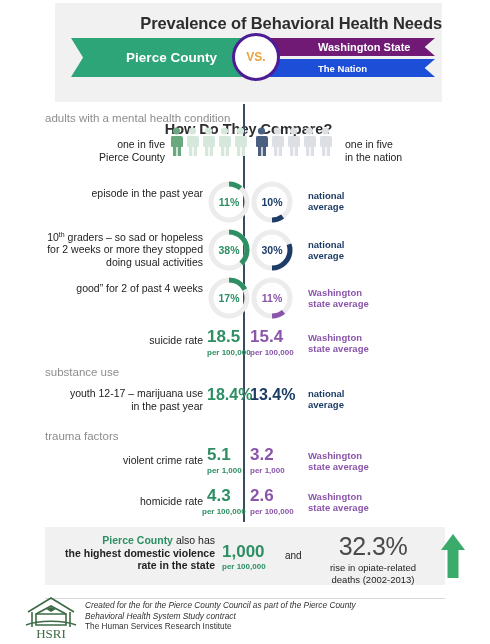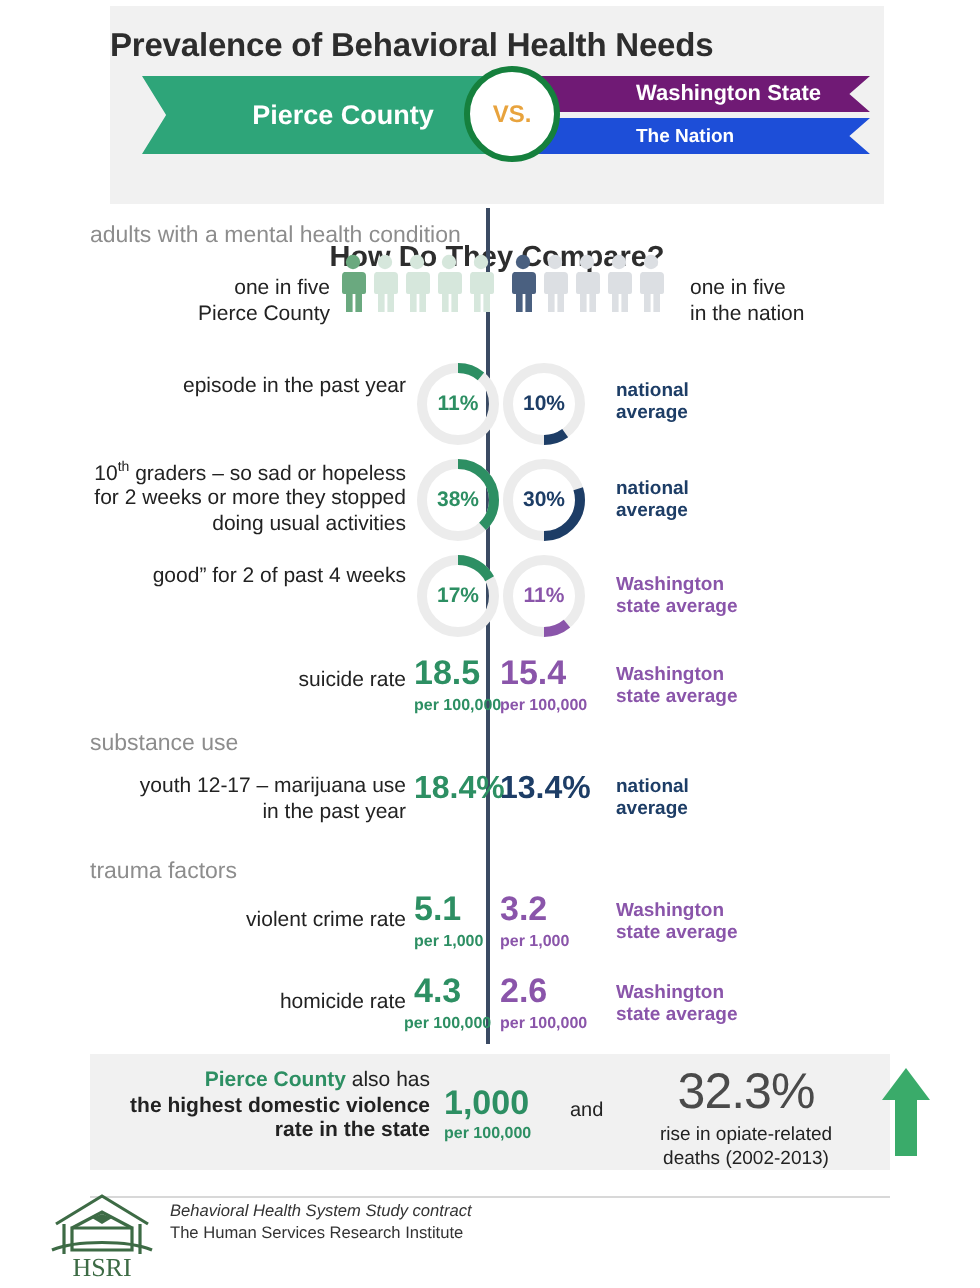--- a/index.html
+++ b/index.html
@@ -10,21 +10,21 @@
   }
   .page{position:relative;width:490px;height:644px;}
 
   
   .header-panel{
     position:absolute;left:55px;top:3px;width:387px;height:99px;
     background:#f1f1f1;
   }
   .title{
     position:absolute;left:55px;top:14px;width:387px;
-    text-align:left;font-size:16.5px;font-weight:bold;color:#2d2d2d;
+    text-align:right;font-size:16.5px;font-weight:bold;color:#2d2d2d;
     letter-spacing:-0.1px;
   }
   .compare{
     position:absolute;left:55px;top:81px;width:387px;
     text-align:center;font-size:14.5px;font-weight:bold;color:#2d2d2d;margin-top:40px;
   }
   .ribbons{position:absolute;left:55px;top:38px;width:387px;height:40px;}
   .ribbon{position:absolute;font-weight:bold;color:#fff;}
   .ribbon span{display:block;}
 
@@ -44,21 +44,21 @@
   }
   .ribbon-blue{
     left:208px;top:21px;width:172px;height:18px;
     background:#1d4ed8;
     clip-path:polygon(0 0,100% 0,94% 50%,100% 100%,0 100%);
     display:flex;align-items:center;padding-left:55px;box-sizing:border-box;
     font-size:9.5px;
   }
   .vs-badge{
     position:absolute;left:177px;top:-5px;width:48px;height:48px;border-radius:50%;
-    background:#ffffff;border:3px solid #15803d;
+    background:#ffffff;border:3px solid #4c1d95;
     display:flex;align-items:center;justify-content:center;
     color:#e8a33d;font-weight:bold;font-size:12px;
     box-sizing:border-box;
   }
 
   
   .divider{
     position:absolute;left:243px;top:104px;width:2px;height:418px;
     background:#3a4a63;
   }
@@ -349,17 +349,18 @@
       <path d="M10 18 V33"></path>
       <path d="M48 18 V33"></path>
       <path d="M14 20 H44 V31 H14 Z"></path>
       <path d="M14 20 L29 12 L44 20"></path>
       <path d="M4 31 C16 26, 42 26, 54 31"></path>
     </g>
     <path d="M24 15 L29 18 L34 15 L29 13 Z" fill="#3d6b45"></path>
     <text x="29" y="44" text-anchor="middle" font-family="Liberation Serif, serif" font-size="13" fill="#3d6b45">HSRI</text>
   </svg>
   <div class="credit">
+    <div class="ital">Created for the for the Pierce County Council as part of the Pierce County</div>
     <div class="ital">Behavioral Health System Study contract</div>
     <div>The Human Services Research Institute</div>
   </div>
 
 </div>
 
 </body></html>

